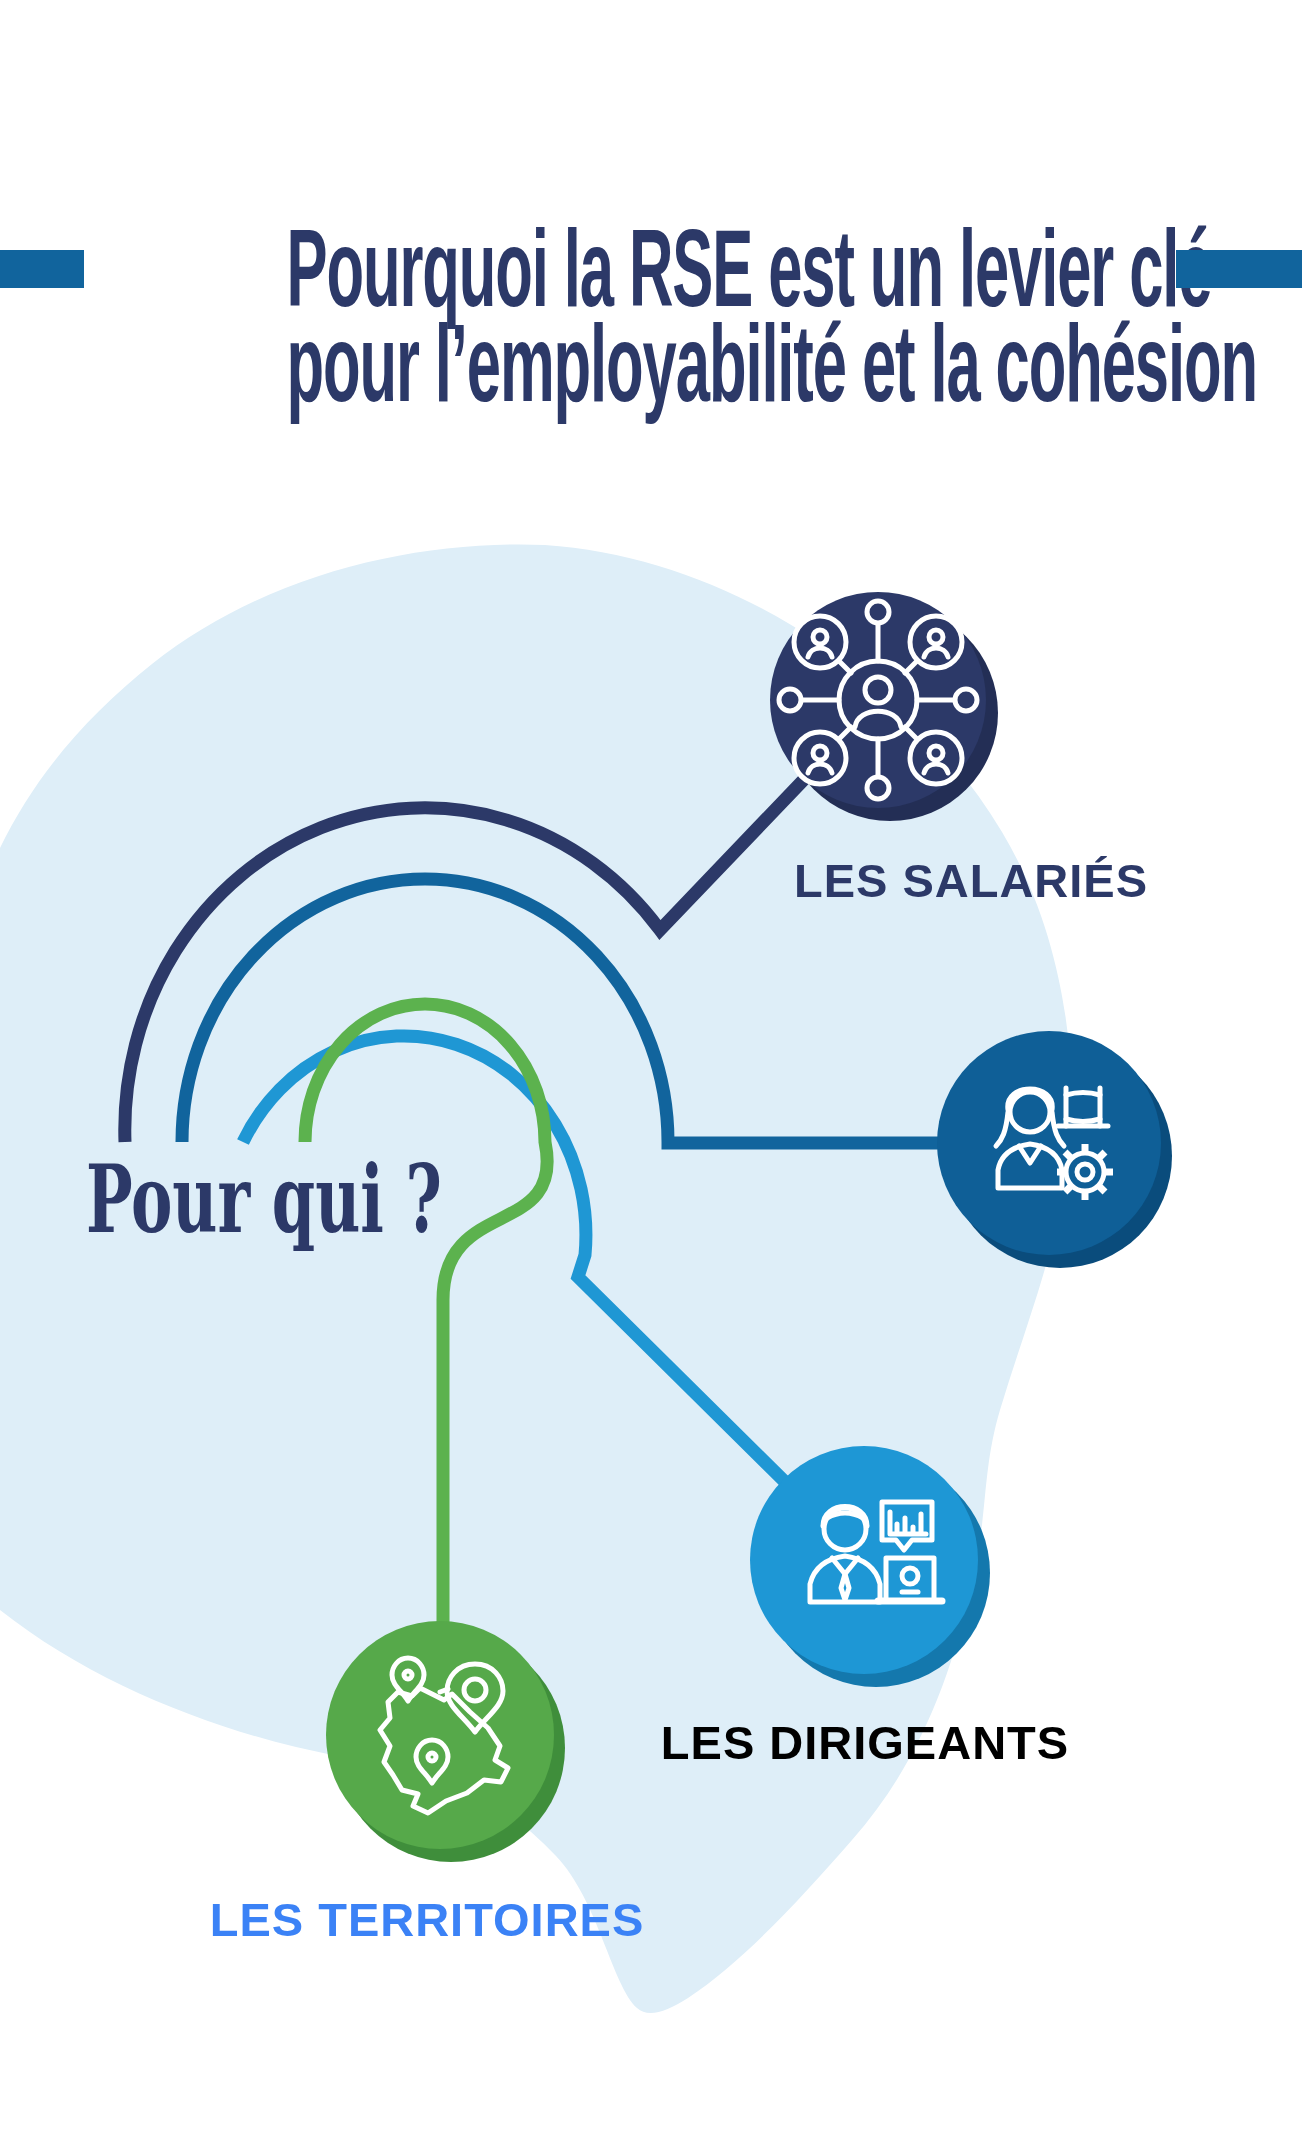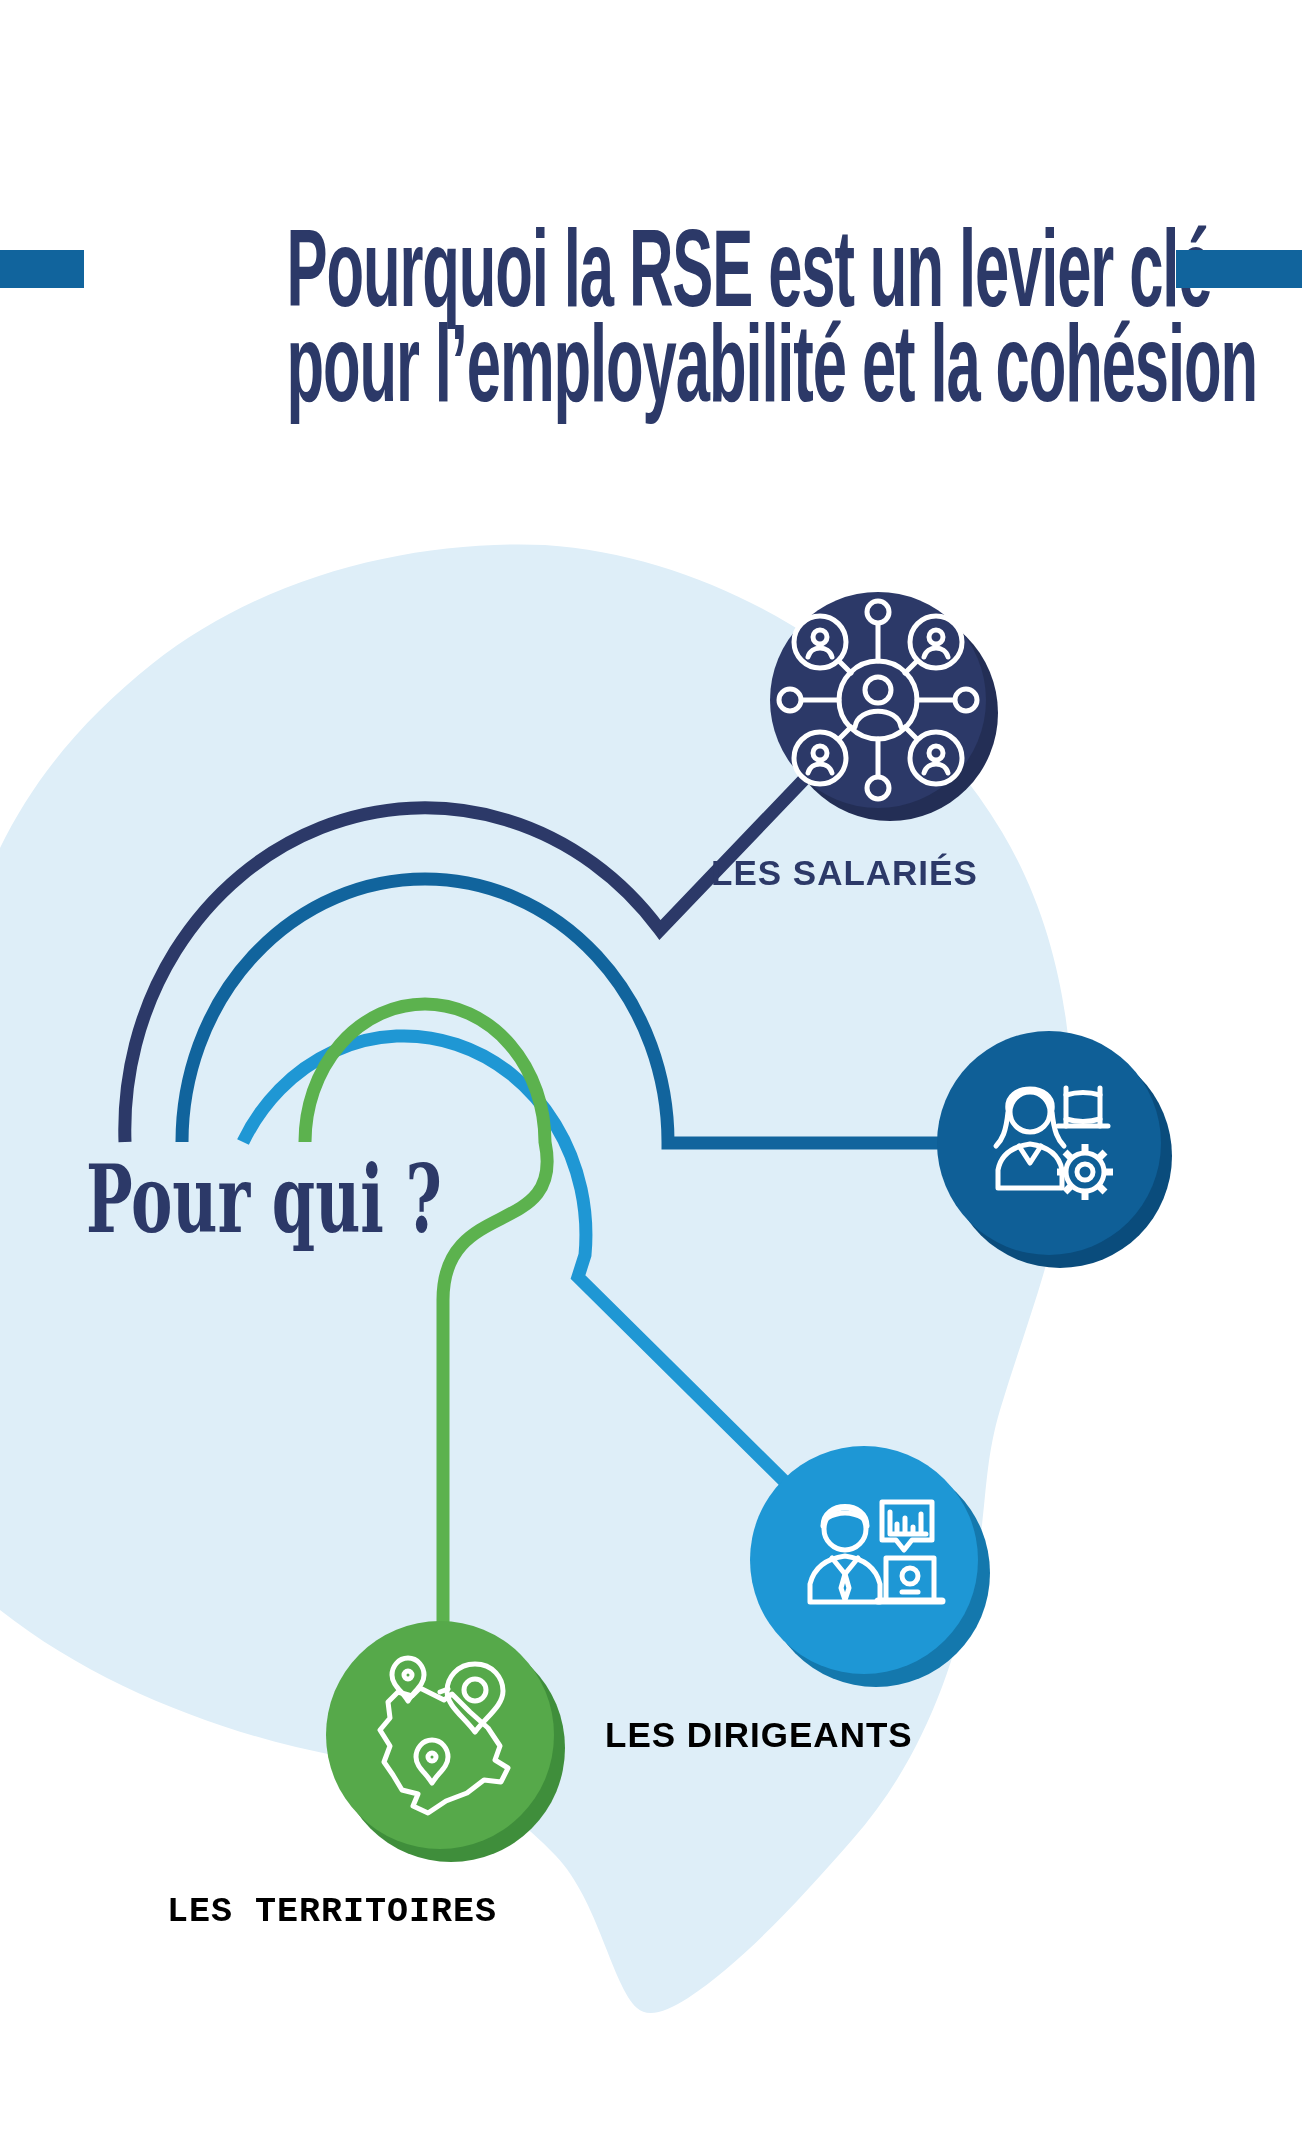--- a/index.html
+++ b/index.html
@@ -10,26 +10,26 @@
   .accent-bar.left{left:0;width:84px;}
   .accent-bar.right{right:0;width:126px;}
   .title-line{position:absolute;left:0;width:100%;margin:0;text-align:center;
       font-weight:bold;font-size:110px;line-height:1;color:#2C3968;letter-spacing:-2px;
       transform:scaleX(0.56);transform-origin:50% 50%;white-space:nowrap;z-index:2;}
   .title-line.l1{top:213px;}
   .title-line.l2{top:308px;}
   .question{position:absolute;left:86px;top:1148px;margin:0;z-index:4;
       font-family:"DejaVu Serif",serif;font-weight:bold;font-size:94px;line-height:1.1;
       color:#2C3968;transform:scaleX(0.66);transform-origin:0 50%;white-space:nowrap;}
-  .bubble-label{position:absolute;width:520px;z-index:4;
-      font-weight:bold;font-size:35px;line-height:1.22;letter-spacing:1px;white-space:nowrap;}
+  .bubble-label{position:absolute;width:520px;text-align:center;z-index:4;
+      font-weight:bold;font-size:47px;line-height:1.22;letter-spacing:1px;white-space:nowrap;}
   .bubble-label.salaries{left:711px;top:852px;color:#2C3968;}
   .bubble-label.managers{left:761px;top:1289px;color:#15669E;}
   .bubble-label.dirigeants{left:605px;top:1714px;color:#000000;}
-  .bubble-label.territoires{left:167px;top:1891px;color:#000000;font-family:Liberation Mono, monospace;}
+  .bubble-label.territoires{left:167px;top:1891px;color:#3b82f6;}
 </style>
 </head>
 <body>
 
 <div class="stage">
 
   <div class="accent-bar left"></div>
   <div class="accent-bar right"></div>
 
   <h1 class="title-line l1">Pourquoi la RSE est un levier clé</h1>

